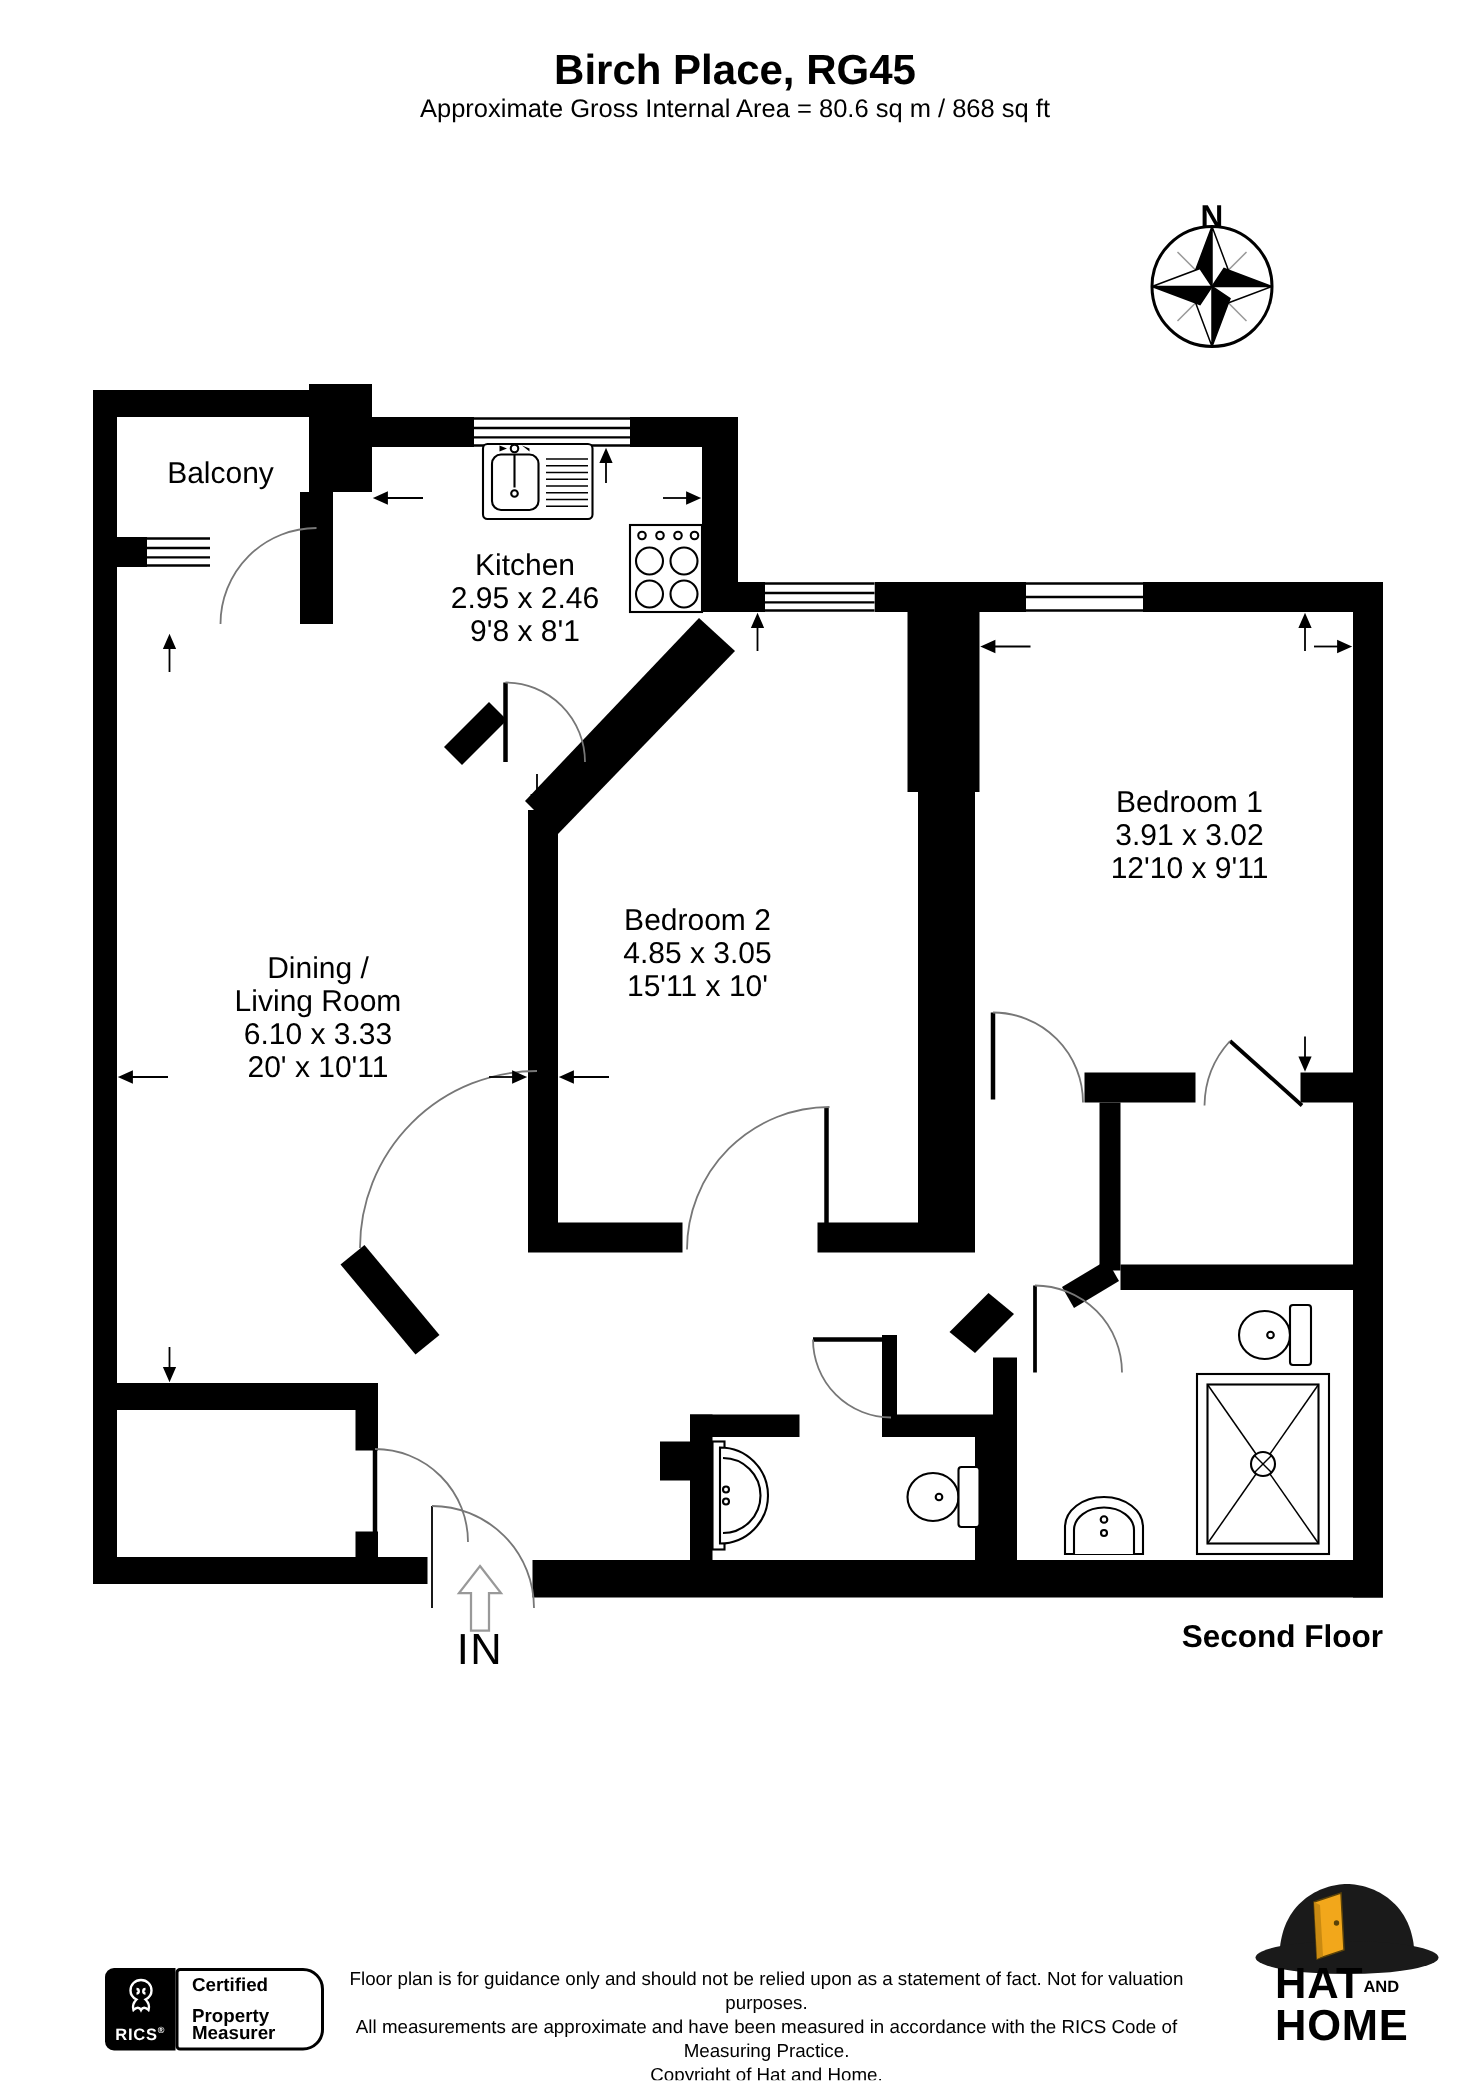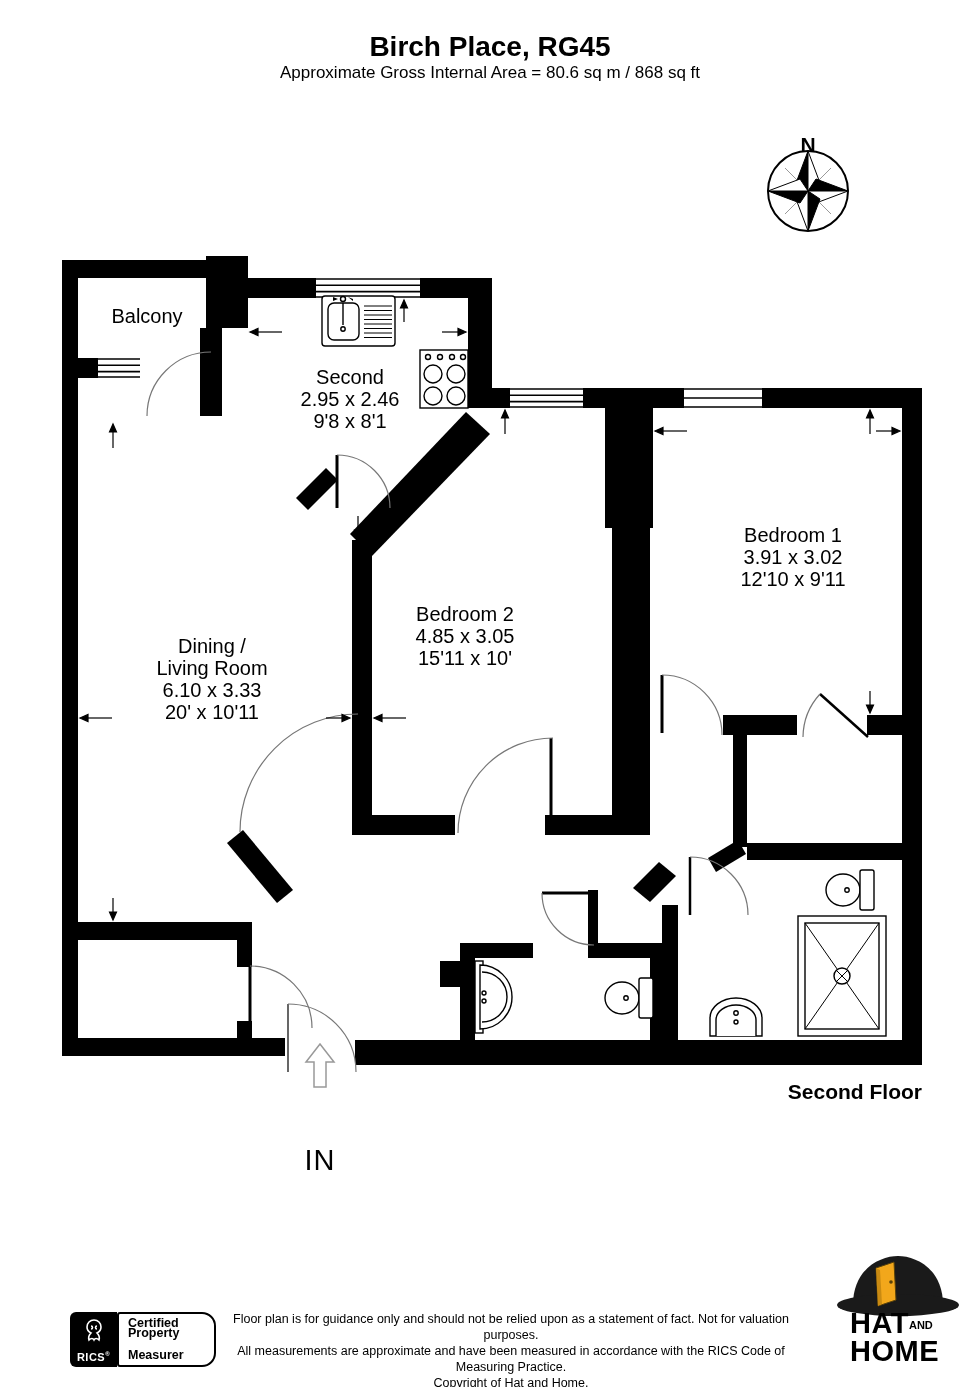--- a/index.html
+++ b/index.html
@@ -9,21 +9,21 @@
   .ctr{transform:translateX(-50%);text-align:center;}
   #title{top:31px;left:490px;font-size:28px;font-weight:bold;white-space:nowrap;}
   #subtitle{top:63px;left:490px;font-size:17px;white-space:nowrap;}
   .plan-label{font-size:20px;line-height:22px;white-space:nowrap;}
   #lbl-balcony{top:305px;left:147px;}
   #lbl-kitchen{top:366px;left:350px;}
   #lbl-dining{top:635px;left:212px;}
   #lbl-bed2{top:603px;left:465px;}
   #lbl-bed1{top:524px;left:793px;}
   #lbl-n{top:133px;left:808px;font-size:21px;font-weight:bold;}
-  #lbl-in{top:1144px;left:320px;font-size:29px;letter-spacing:1px;}
+  #lbl-in{top:1084px;left:320px;font-size:29px;letter-spacing:1px;}
   #lbl-floor{top:1080px;right:58px;font-size:21px;font-weight:bold;text-align:right;}
   
   #rics-box{top:1312px;left:70px;width:47px;height:55px;background:#000;border-radius:6px 0 0 6px;}
   #rics-lion{position:absolute;top:5px;left:50%;transform:translateX(-50%);}
   #rics-text{position:absolute;bottom:4px;width:100%;text-align:center;color:#fff;
              font-size:11px;font-weight:bold;letter-spacing:.5px;}
   #rics-text sup{font-size:6px;}
   #cert-box{top:1312px;left:117px;width:99px;height:55px;border:2.5px solid #000;
             border-radius:3px 14px 14px 3px;box-sizing:border-box;background:#fff;}
   #cert-box .cl{position:absolute;left:9px;font-size:12.5px;font-weight:bold;line-height:14px;}
@@ -294,21 +294,21 @@
   <div class="abs ctr" id="title">Birch Place, RG45</div>
   <div class="abs ctr" id="subtitle">Approximate Gross Internal Area = 80.6 sq m / 868 sq ft</div>
 
   <div class="abs ctr" id="lbl-n">N</div>
 
   <div class="abs ctr plan-label" id="lbl-balcony">
     <div>Balcony</div>
   </div>
 
   <div class="abs ctr plan-label" id="lbl-kitchen">
-    <div>Second</div>
+    <div>Kitchen</div>
     <div>2.95 x 2.46</div>
     <div>9'8 x 8'1</div>
   </div>
 
   <div class="abs ctr plan-label" id="lbl-dining">
     <div>Dining /</div>
     <div>Living Room</div>
     <div>6.10 x 3.33</div>
     <div>20' x 10'11</div>
   </div>
@@ -332,21 +332,21 @@
     <svg id="rics-lion" width="26" height="30" viewBox="0 0 26 30">
       <path d="M13,3 C9,3 6,6 6,10 C6,13 8,15 10,16 C8,18 7,20 8,23 C10,21 12,21 13,23
                C14,21 16,21 18,23 C19,20 18,18 16,16 C18,15 20,13 20,10 C20,6 17,3 13,3 Z
                M10,9 a1.5,1.5 0 1 1 0,3 M16,9 a1.5,1.5 0 1 0 0,3" fill="none" stroke="#fff" stroke-width="1.6"></path>
     </svg>
     <div id="rics-text"><span>RICS</span><sup>®</sup></div>
   </div>
 
   <div class="abs" id="cert-box">
     <div class="cl" style="top:2px">Certified</div>
-    <div class="cl" style="top:12px">Property</div>
+    <div class="cl" style="top:23px">Property</div>
     <div class="cl" style="top:34px">Measurer</div>
   </div>
 
   <div class="abs" id="disclaimer">
     <div>Floor plan is for guidance only and should not be relied upon as a statement of fact. Not for valuation purposes.</div>
     <div>All measurements are approximate and have been measured in accordance with the RICS Code of Measuring Practice.</div>
     <div>Copyright of Hat and Home.</div>
   </div>
 
   <div class="abs" id="hh">

